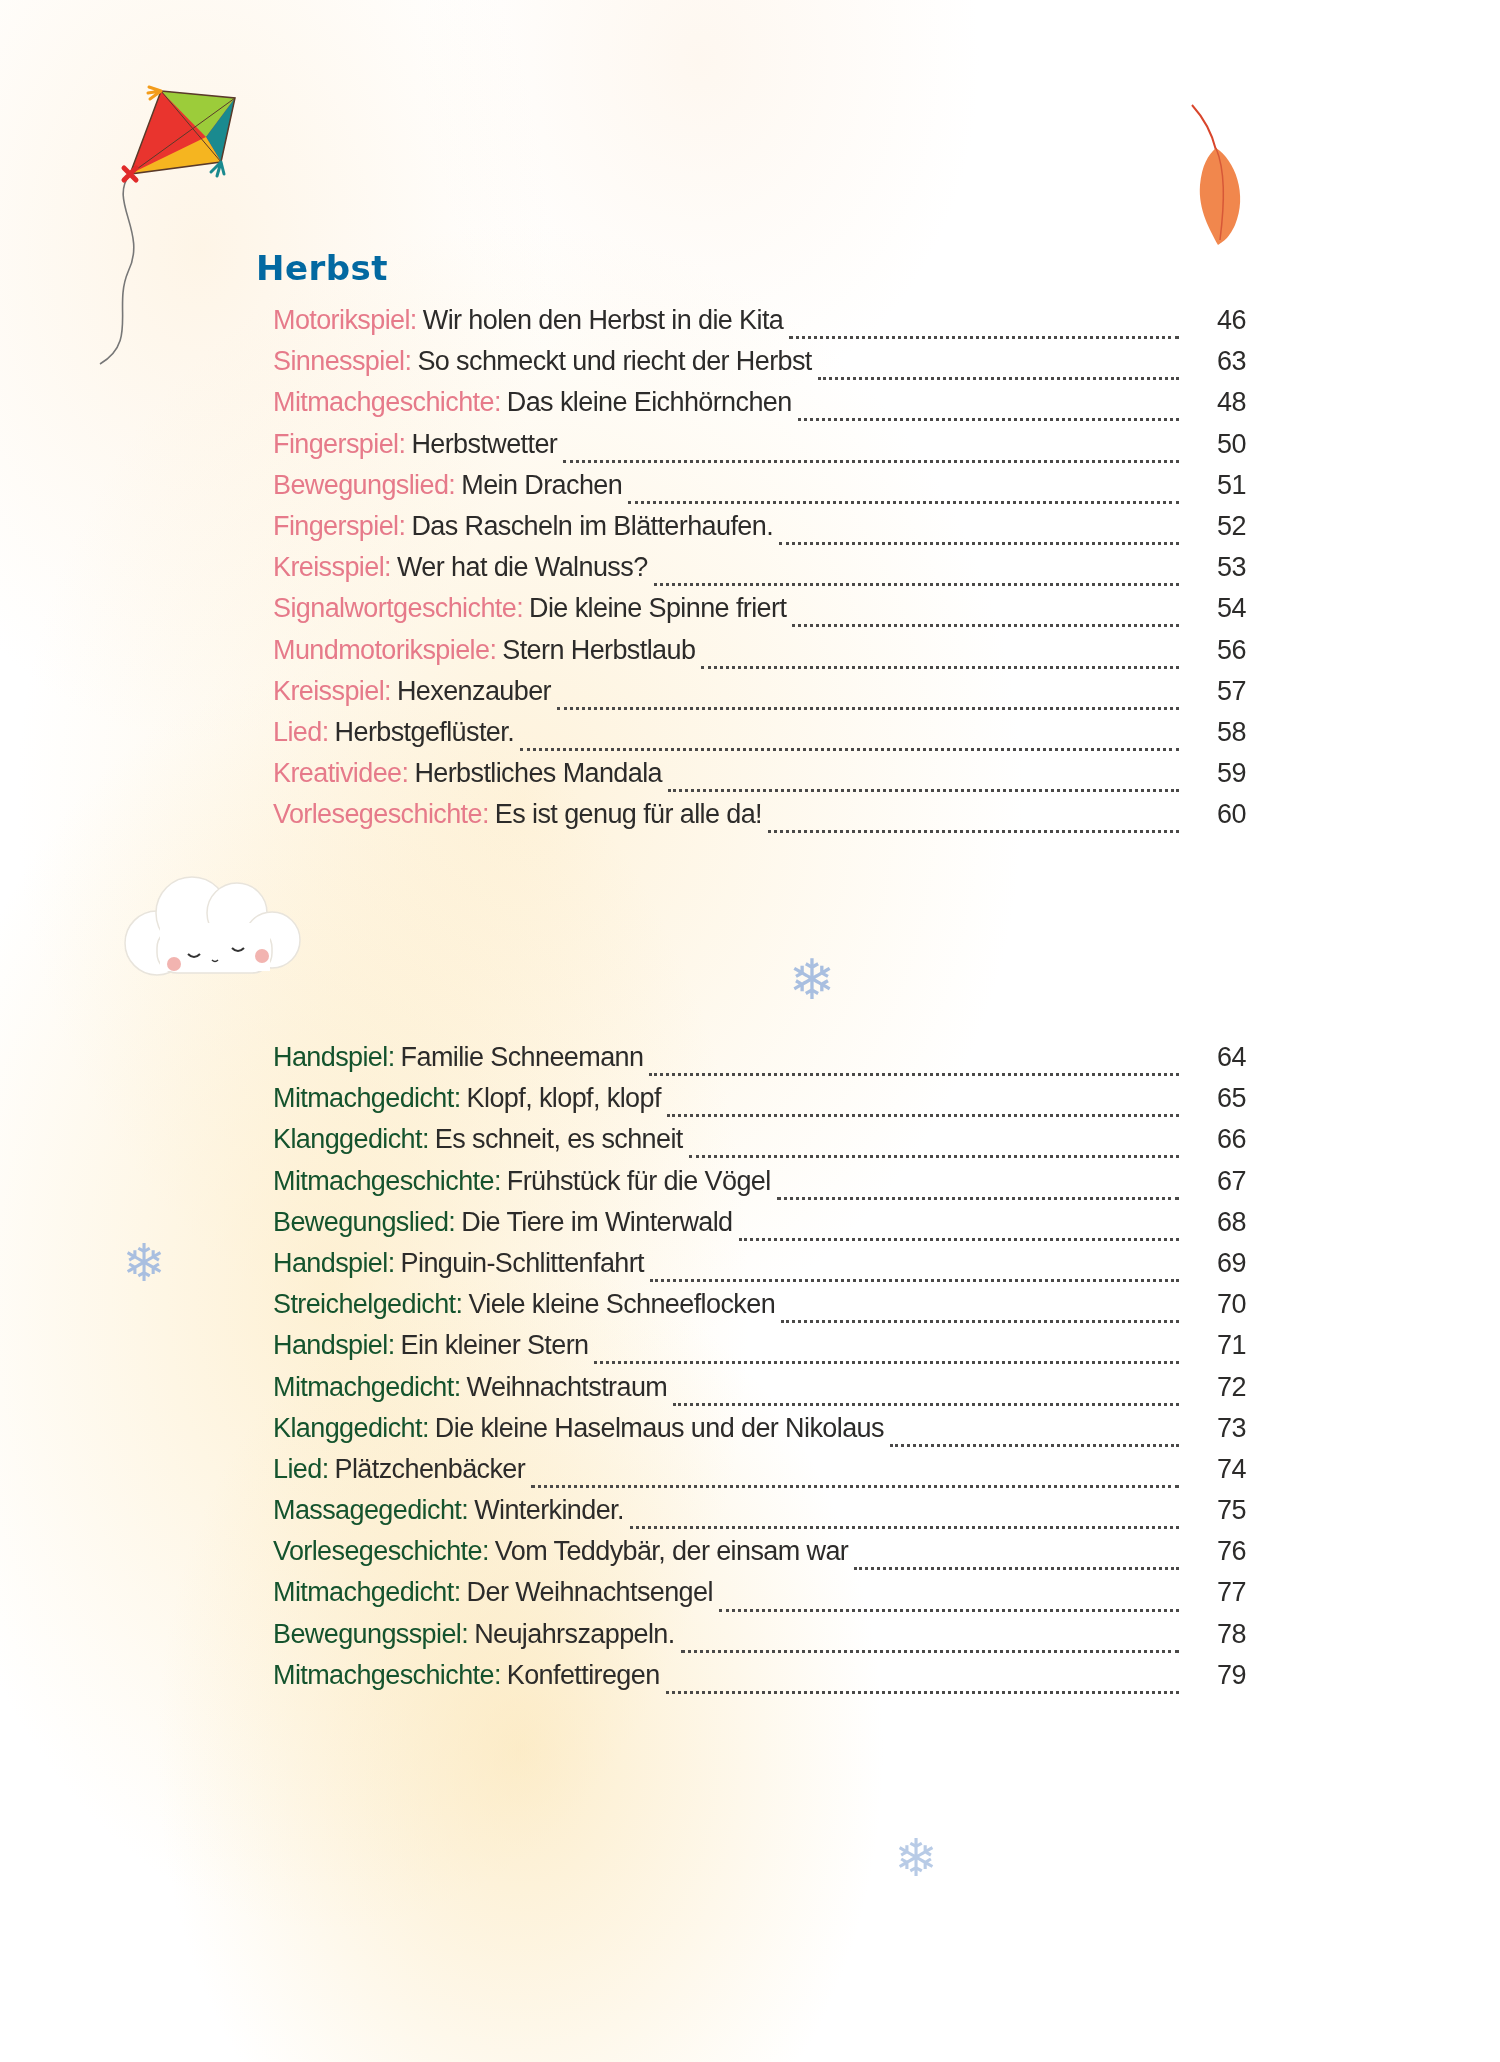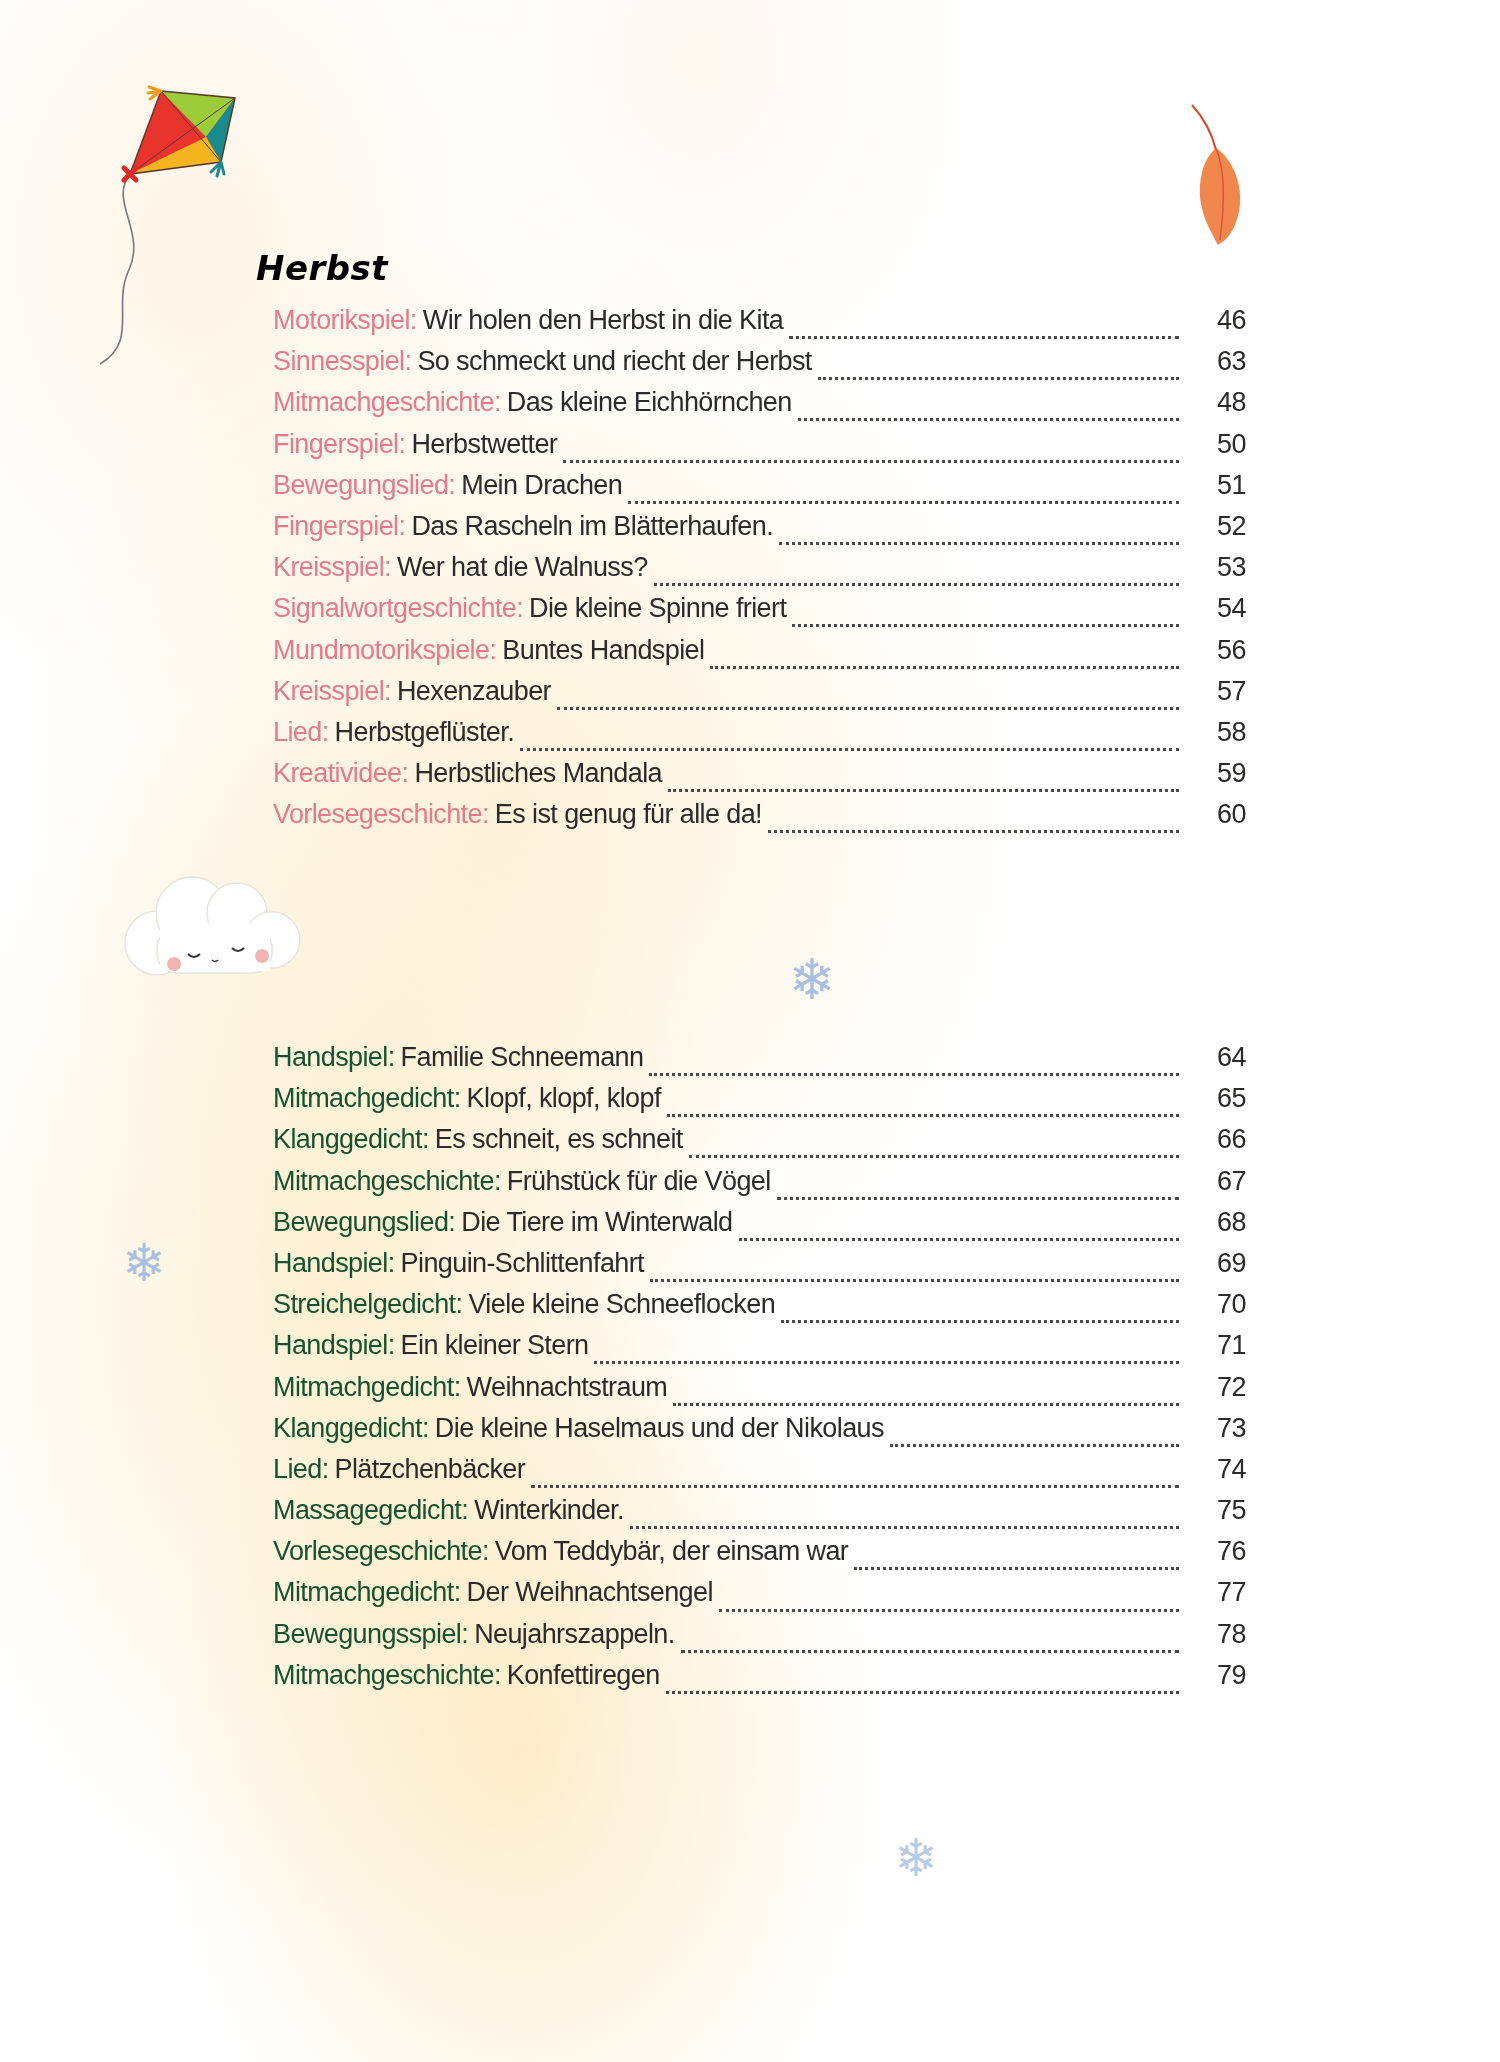--- a/index.html
+++ b/index.html
@@ -16,21 +16,21 @@
       radial-gradient(ellipse 700px 800px at 520px 800px, rgba(253,234,195,0.6), rgba(253,234,195,0) 72%),
       radial-gradient(ellipse 500px 700px at 200px 250px, rgba(253,238,215,0.6), rgba(253,238,215,0) 70%),
       radial-gradient(ellipse 400px 500px at 700px 60px, rgba(253,240,225,0.5), rgba(253,240,225,0) 70%);
   }
   .deco { position: absolute; }
   .section { position: absolute; left: 256px; width: 1030px; }
   .section-title {
     font-family: "DejaVu Sans", sans-serif; font-weight: bold;
     font-size: 34px; line-height: 40px; margin: 0 0 6px 0; letter-spacing: 0.5px;
   }
-  .herbst .section-title { color: #000000; font-style: italic; }
+  .herbst .section-title { color: #0369a1; }
   .winter .section-title { color: #4a80c2; }
   .toc-list { list-style: none; margin: 17px; padding: 0; }
   .toc-row {
     display: flex; align-items: baseline; height: 41.2px;
     font-size: 27px; color: #2c2b2a; letter-spacing: -0.6px;
   }
   .toc-row .label { font-weight: normal; white-space: nowrap; }
   .herbst .label { color: #e67a8a; }
   .winter .label { color: #14532d; }
   .toc-row .title { white-space: nowrap; margin-left: 6px; }
@@ -140,21 +140,21 @@
         <span class="page">53</span>
       </li>
       <li class="toc-row">
         <span class="label">Signalwortgeschichte:</span>
         <span class="title">Die kleine Spinne friert</span>
         <span class="leader"></span>
         <span class="page">54</span>
       </li>
       <li class="toc-row">
         <span class="label">Mundmotorikspiele:</span>
-        <span class="title">Buntes Handspiel</span>
+        <span class="title">Stern Herbstlaub</span>
         <span class="leader"></span>
         <span class="page">56</span>
       </li>
       <li class="toc-row">
         <span class="label">Kreisspiel:</span>
         <span class="title">Hexenzauber</span>
         <span class="leader"></span>
         <span class="page">57</span>
       </li>
       <li class="toc-row">

